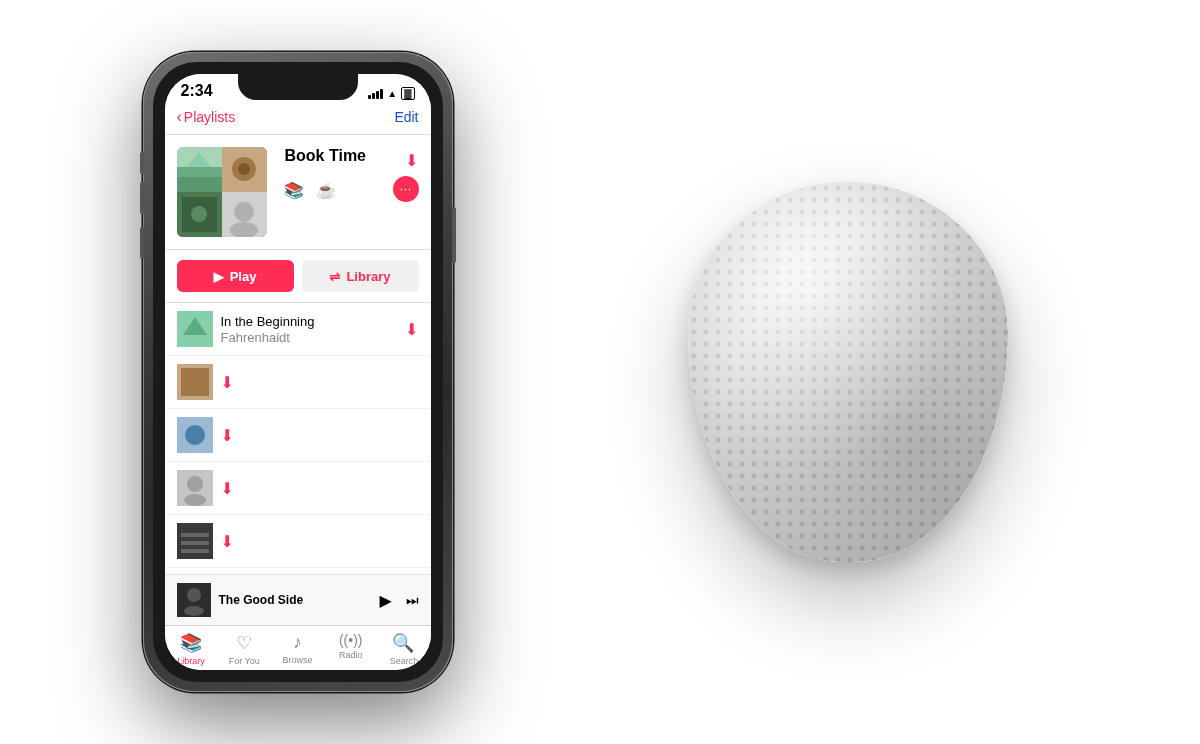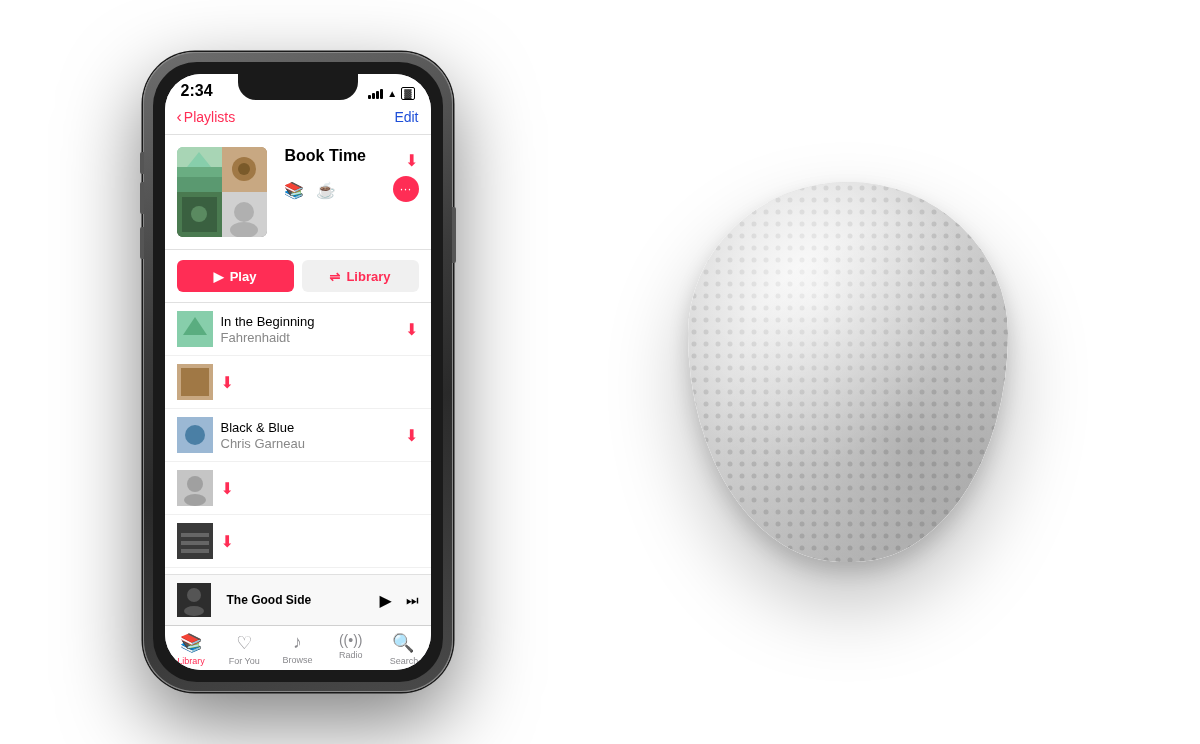--- a/index.html
+++ b/index.html
@@ -234,21 +234,21 @@
       flex-shrink: 0;
     }
     .now-thumb {
       width: 34px;
       height: 34px;
       border-radius: 4px;
       background: linear-gradient(135deg, #2d2d2d, #111);
       flex-shrink: 0;
     }
     .now-info { flex: 1; }
-    .now-title { font-size: 12px; font-weight: 600; margin-left: 8px; }
+    .now-title { font-size: 12px; font-weight: 600; }
     .now-controls { display: flex; gap: 14px; align-items: center; }
     .play-pause-icon { font-size: 16px; color: #000; }
     .skip-icon { font-size: 14px; color: #000; }
 
     .tab-bar {
       background: white;
       border-top: 0.5px solid #d0d0d0;
       display: flex;
       flex-shrink: 0;
       padding: 6px 0 4px;
@@ -426,24 +426,20 @@
                 </svg>
               </div>
               <span class="download-icon">⬇</span>
             </div>
             <div class="song-row">
               <div class="song-thumb song-thumb-2">
                 <svg width="36" height="36" viewBox="0 0 36 36">
                   <rect width="36" height="36" fill="#9bb8d4"></rect>
                   <circle cx="18" cy="18" r="10" fill="#4a7fa5"></circle>
                 </svg>
-              </div>
-              <div class="song-info">
-                <div class="song-name">Black &amp; Blue</div>
-                <div class="song-artist">Chris Garneau</div>
               </div>
               <span class="download-icon">⬇</span>
             </div>
             <div class="song-row">
               <div class="song-thumb song-thumb-3">
                 <svg width="36" height="36" viewBox="0 0 36 36">
                   <rect width="36" height="36" fill="#c5c5c5"></rect>
                   <circle cx="18" cy="14" r="8" fill="#a0a0a0"></circle>
                   <ellipse cx="18" cy="30" rx="11" ry="6" fill="#a0a0a0"></ellipse>
                 </svg>

